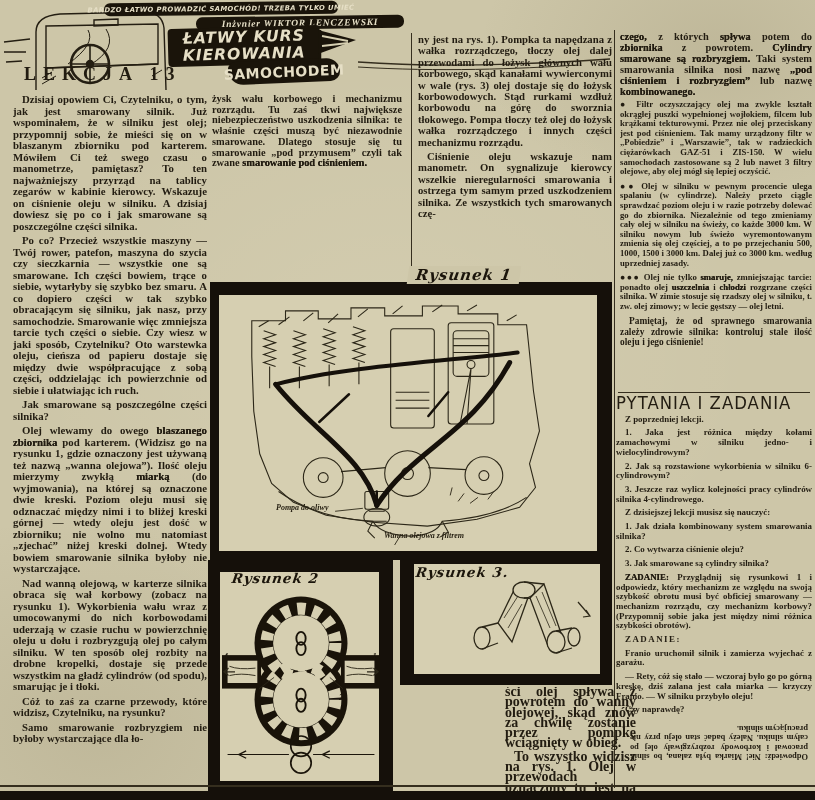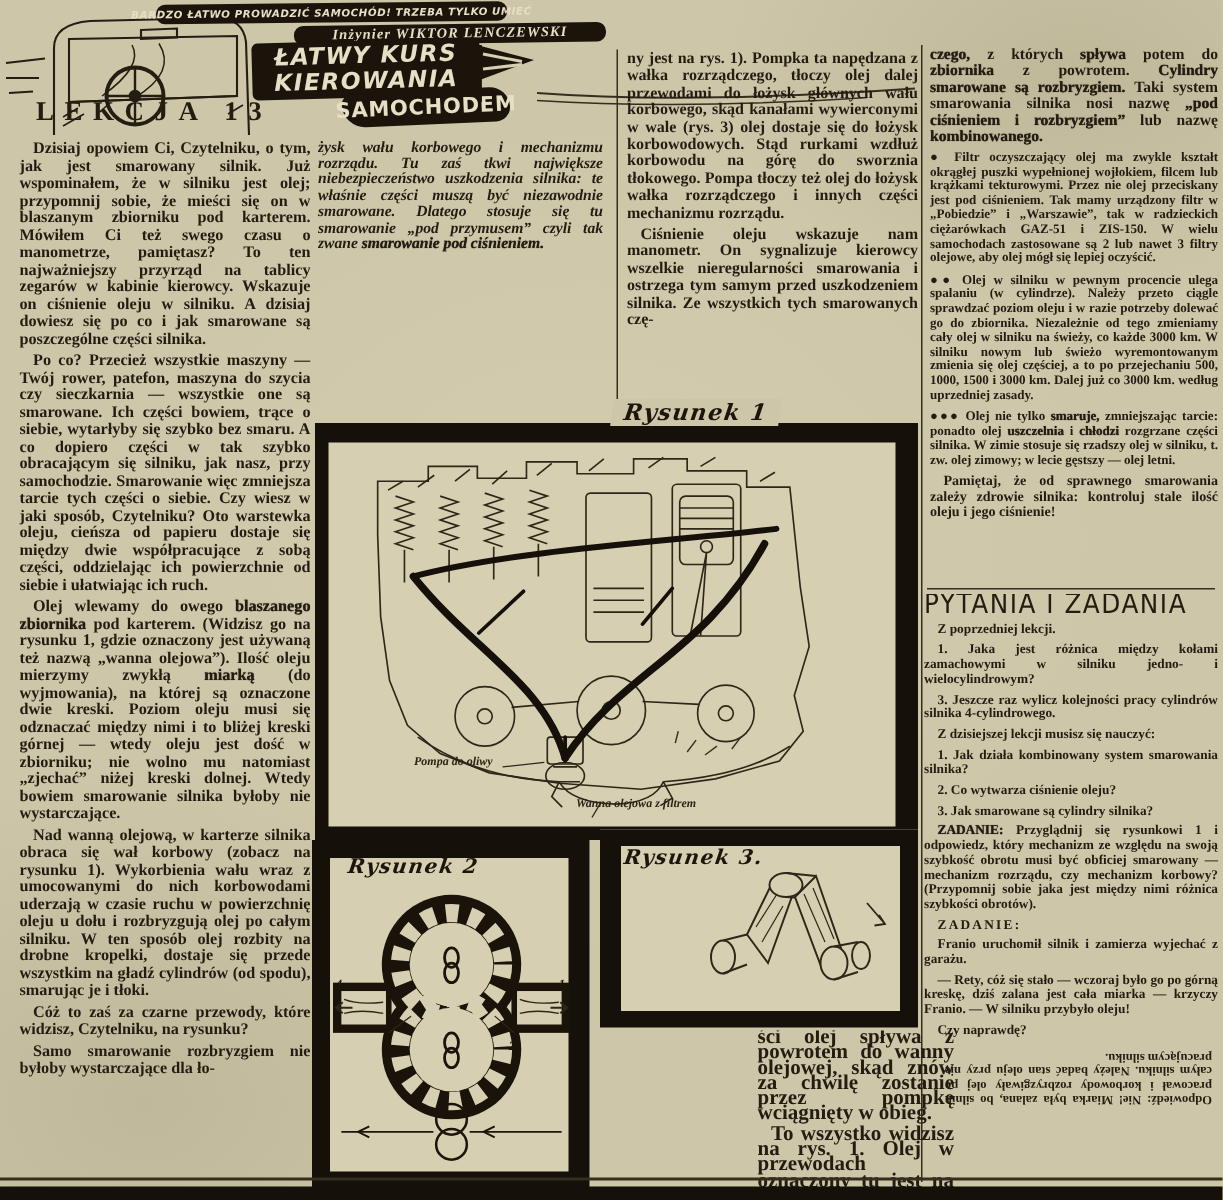--- a/index.html
+++ b/index.html
@@ -13,21 +13,21 @@
       #cdc6a8;
     color:#221c11;
     font-family:"Liberation Serif", serif;
   }
   .abs{ position:absolute; }
   .col{ position:absolute; text-align:justify; font-weight:bold; overflow:hidden; }
   .col p{ text-indent:9px; margin-bottom:3px; }
   .col p.noind{ text-indent:0; }
   b{ text-shadow:0 0 .6px currentColor; }
   .c1{ left:13px; top:94px; width:194px; height:700px; font-size:10.8px; line-height:11.5px; }
-  .c2{ left:212px; top:94px; width:190px; height:184px; font-size:10.4px; line-height:10.7px;font-style:italic; }
+  .c2{ left:212px; top:94px; width:190px; height:184px; font-size:10.4px; line-height:10.7px; }
   .c3{ left:418px; top:34px;  width:194px; height:246px; font-size:10.7px; line-height:11.4px; }
   .c3b{ left:505px; top:687px; width:131px; height:112px; font-size:14px; line-height:10.3px; }
   .c4{ left:620px; top:31px; width:192px; height:352px; font-size:10.4px; line-height:11px; }
   .c4 p.fnote{ font-size:8.7px; line-height:9.6px; margin-bottom:5px; }
   .c4 p.remember{ font-size:9.4px; line-height:10.2px; }
   .qa{ left:616px; top:396px; width:196px; height:398px; font-size:8.9px; line-height:9.7px; }
   .qa p{ margin-bottom:4px; }
   .qa-heading{
     font-family:"DejaVu Sans", sans-serif; font-weight:normal;
     font-size:16.5px; letter-spacing:1px; transform:scaleY(1.12);
@@ -116,20 +116,21 @@
 
 <div class="lesson">LEKCJA 13</div>
 
 <div class="rule" style="left:411px;top:33px;width:1.3px;height:245px"></div>
 <div class="rule" style="left:613.5px;top:30px;width:1.5px;height:758px"></div>
 <div class="rule" style="left:618px;top:392px;width:192px;height:1.2px"></div>
 
 <div class="col c1">
   <p>Dzisiaj opowiem Ci, Czytelniku, o tym, jak jest smarowany silnik. Już wspominałem, że w silniku jest olej; przypomnij sobie, że mieści się on w blaszanym zbiorniku pod karterem. Mówiłem Ci też swego czasu o manometrze, pamiętasz? To ten najważniejszy przyrząd na tablicy zegarów w kabinie kierowcy. Wskazuje on ciśnienie oleju w silniku. A dzisiaj dowiesz się po co i jak smarowane są poszczególne części silnika.</p>
   <p>Po co? Przecież wszystkie maszyny — Twój rower, patefon, maszyna do szycia czy sieczkarnia — wszystkie one są smarowane. Ich części bowiem, trące o siebie, wytarłyby się szybko bez smaru. A co dopiero części w tak szybko obracającym się silniku, jak nasz, przy samochodzie. Smarowanie więc zmniejsza tarcie tych części o siebie. Czy wiesz w jaki sposób, Czytelniku? Oto warstewka oleju, cieńsza od papieru dostaje się między dwie współpracujące z sobą części, oddzielając ich powierzchnie od siebie i ułatwiając ich ruch.</p>
+  <p>Jak smarowane są poszczególne części silnika?</p>
   <p>Olej wlewamy do owego <b>blaszanego zbiornika</b> pod karterem. (Widzisz go na rysunku 1, gdzie oznaczony jest używaną też nazwą „wanna olejowa”). Ilość oleju mierzymy zwykłą <b>miarką</b> (do wyjmowania), na której są oznaczone dwie kreski. Poziom oleju musi się odznaczać między nimi i to bliżej kreski górnej — wtedy oleju jest dość w zbiorniku; nie wolno mu natomiast „zjechać” niżej kreski dolnej. Wtedy bowiem smarowanie silnika byłoby nie wystarczające.</p>
   <p>Nad wanną olejową, w karterze silnika obraca się wał korbowy (zobacz na rysunku 1). Wykorbienia wału wraz z umocowanymi do nich korbowodami uderzają w czasie ruchu w powierzchnię oleju u dołu i rozbryzgują olej po całym silniku. W ten sposób olej rozbity na drobne kropelki, dostaje się przede wszystkim na gładź cylindrów (od spodu), smarując je i tłoki.</p>
   <p>Cóż to zaś za czarne przewody, które widzisz, Czytelniku, na rysunku?</p>
   <p>Samo smarowanie rozbryzgiem nie byłoby wystarczające dla ło-</p>
 </div>
 
 <div class="col c2">
   <p class="noind">żysk wału korbowego i mechanizmu rozrządu. Tu zaś tkwi największe niebezpieczeństwo uszkodzenia silnika: te właśnie części muszą być niezawodnie smarowane. Dlatego stosuje się tu smarowanie „pod przymusem” czyli tak zwane <b>smarowanie pod ciśnieniem.</b></p>
 </div>
 
@@ -257,20 +258,21 @@
 
 <div class="col c3b">
   <p class="noind">ści olej spływa z powrotem do wanny olejowej, skąd znów za chwilę zostanie przez pompkę wciągnięty w obieg.</p>
   <p>To wszystko widzisz na rys. 1. Olej w przewodach oznaczony tu jest na czarno, przepływa ze <b>zbiornika</b> przez <b>filtr, pompkę zębatą</b> do <b>mechanizmu korbowego i rozrząd-</b></p>
 </div>
 
 <div class="col qa">
   <div class="qa-heading">PYTANIA I ZADANIA</div>
   <p>Z poprzedniej lekcji.</p>
   <p>1. Jaka jest różnica między kołami zamachowymi w silniku jedno- i wielocylindrowym?</p>
+  <p>2. Jak są rozstawione wykorbienia w silniku 6-cylindrowym?</p>
   <p>3. Jeszcze raz wylicz kolejności pracy cylindrów silnika 4-cylindrowego.</p>
   <p>Z dzisiejszej lekcji musisz się nauczyć:</p>
   <p>1. Jak działa kombinowany system smarowania silnika?</p>
   <p>2. Co wytwarza ciśnienie oleju?</p>
   <p>3. Jak smarowane są cylindry silnika?</p>
   <p><b>ZADANIE:</b> Przyglądnij się rysunkowi 1 i odpowiedz, który mechanizm ze względu na swoją szybkość obrotu musi być obficiej smarowany — mechanizm rozrządu, czy mechanizm korbowy? (Przypomnij sobie jaka jest między nimi różnica szybkości obrotów).</p>
   <p style="letter-spacing:1.5px">ZADANIE:</p>
   <p>Franio uruchomił silnik i zamierza wyjechać z garażu.</p>
   <p>— Rety, cóż się stało — wczoraj było go po górną kreskę, dziś zalana jest cała miarka — krzyczy Franio. — W silniku przybyło oleju!</p>
   <p>Czy naprawdę?</p>

